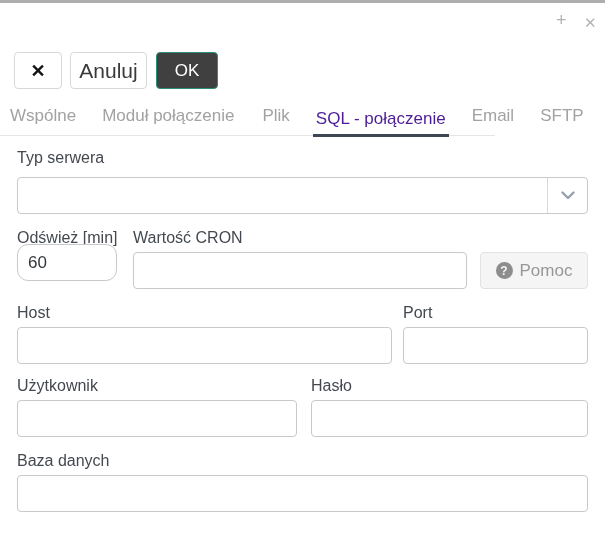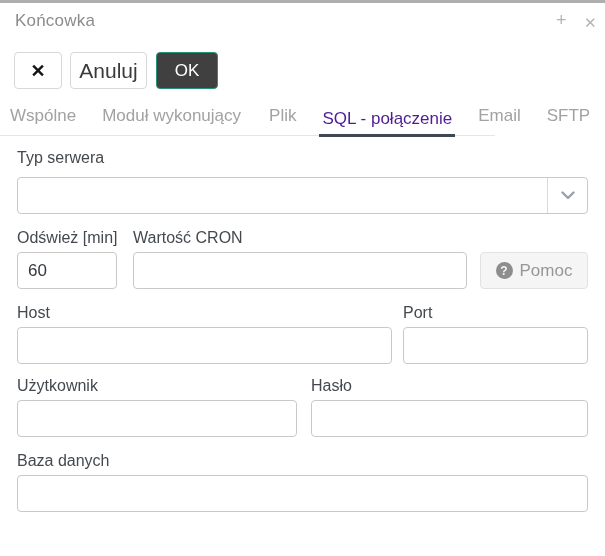--- a/index.html
+++ b/index.html
@@ -94,50 +94,49 @@
     display:flex; align-items:center; justify-content:center;
   }
 </style>
 </head>
 <body>
 
 <div class="dialog">
 
   <div class="top-strip"></div>
 
-  <div class="titlebar-title">Końcowka</div>
   <div class="win-ctrl win-max">+</div>
   <div class="win-ctrl win-close">✕</div>
 
   <button class="btn btn-x">✕</button>
   <button class="btn btn-cancel">Anuluj</button>
   <button class="btn btn-ok">OK</button>
 
   <div class="tabs">
     <div class="tab t0">Wspólne</div>
-    <div class="tab t1">Moduł wykonujący</div>
+    <div class="tab t1">Moduł połączenie</div>
     <div class="tab t2">Plik</div>
     <div class="tab t3 active">SQL - połączenie</div>
     <div class="tab t4">Email</div>
     <div class="tab t5">SFTP</div>
   </div>
 
   <div class="field-label" style="left:17px; top:149px;">Typ serwera</div>
   <div class="select-box">
     <div class="select-value"></div>
     <div class="select-arrow">
       <svg width="14" height="9" viewBox="0 0 14 9">
         <path d="M1.5 1.5 L7 7 L12.5 1.5" stroke="#97a0ac" stroke-width="2.4" fill="none" stroke-linecap="round" stroke-linejoin="round"></path>
       </svg>
     </div>
   </div>
 
   <div class="field-label" style="left:17px; top:229px;">Odśwież [min]</div>
   <div class="field-label" style="left:133px; top:229px;">Wartość CRON</div>
-  <input class="text-input" style="left: 17px; top: 252px; width: 100px;" value="60">
+  <input class="text-input" style="left: 17px; top: 244px; width: 100px; border-radius: 11px;" value="60">
   <input class="text-input" style="left: 133px; top: 252px; width: 334px;" value="">
   <button class="btn-help">
     <span class="help-circle">?</span>
     <span>Pomoc</span>
   </button>
 
   <div class="field-label" style="left:17px; top:304px;">Host</div>
   <div class="field-label" style="left:403px; top:304px;">Port</div>
   <input class="text-input" style="left: 17px; top: 327px; width: 375px;" value="">
   <input class="text-input" style="left: 403px; top: 327px; width: 185px;" value="">

